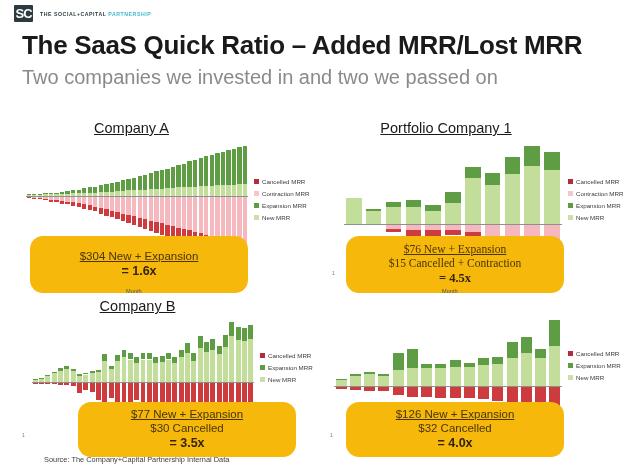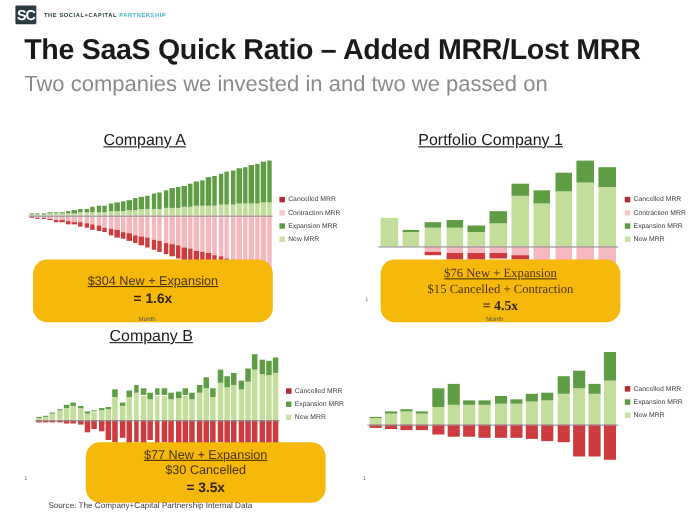--- a/index.html
+++ b/index.html
@@ -742,16 +742,21 @@
       </div>
     <div class="legend-row">
         <span class="swatch sw-exp"></span>
         <span class="legend-label">Expansion MRR</span>
       </div>
     <div class="legend-row">
         <span class="swatch sw-new"></span>
         <span class="legend-label">New MRR</span>
       </div>
   </div>
+  <div class="callout" style="left:16px;top:104px;width:218px;height:48px;">
+    <div class="l1">$126 New + Expansion</div>
+    <div class="l2">$32 Cancelled</div>
+    <div class="l3">= 4.0x</div>
+  </div>
   <div class="ytick" style="left:0px;top:134px;">1</div>
 </div>
 
 <div class="source">Source: The Company+Capital Partnership Internal Data</div>
 
 </body></html>

